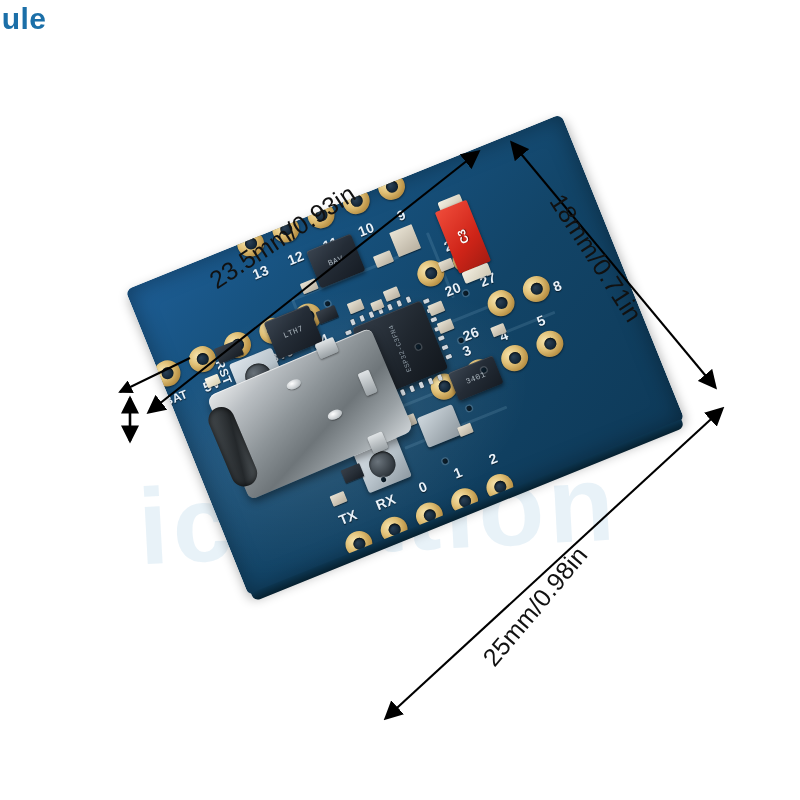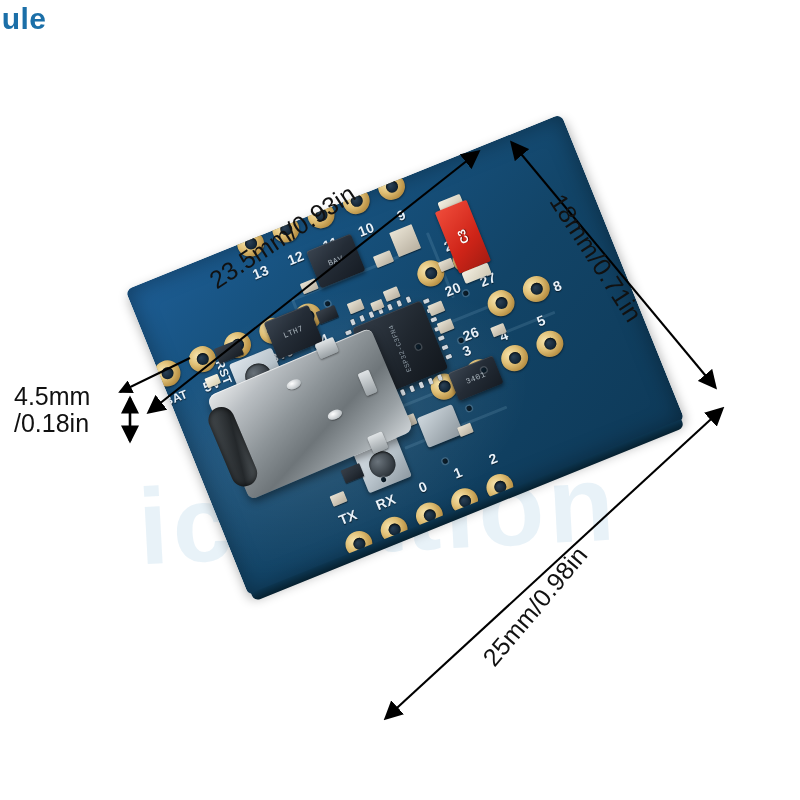--- a/index.html
+++ b/index.html
@@ -420,18 +420,14 @@
 
     <line x1="386" y1="718" x2="722" y2="409" stroke="#000" stroke-width="2.1" marker-start="url(#at)" marker-end="url(#ah)"></line>
 
     <line x1="120" y1="392" x2="190" y2="358" stroke="#000" stroke-width="2" marker-start="url(#ats)"></line>
     <line x1="130" y1="398" x2="130" y2="441" stroke="#000" stroke-width="2.6" marker-start="url(#ats)" marker-end="url(#ahs)"></line>
   </svg>
 
   <div class="dimlabel dim-top">23.5mm/0.93in</div>
   <div class="dimlabel dim-right">18mm/0.71in</div>
   <div class="dimlabel dim-bottom">25mm/0.98in</div>
-  <div class="dim-left">
-    <div>4.5mm</div>
-    <div>/0.18in</div>
-  </div>
 
 </div>
 
 </body></html>

